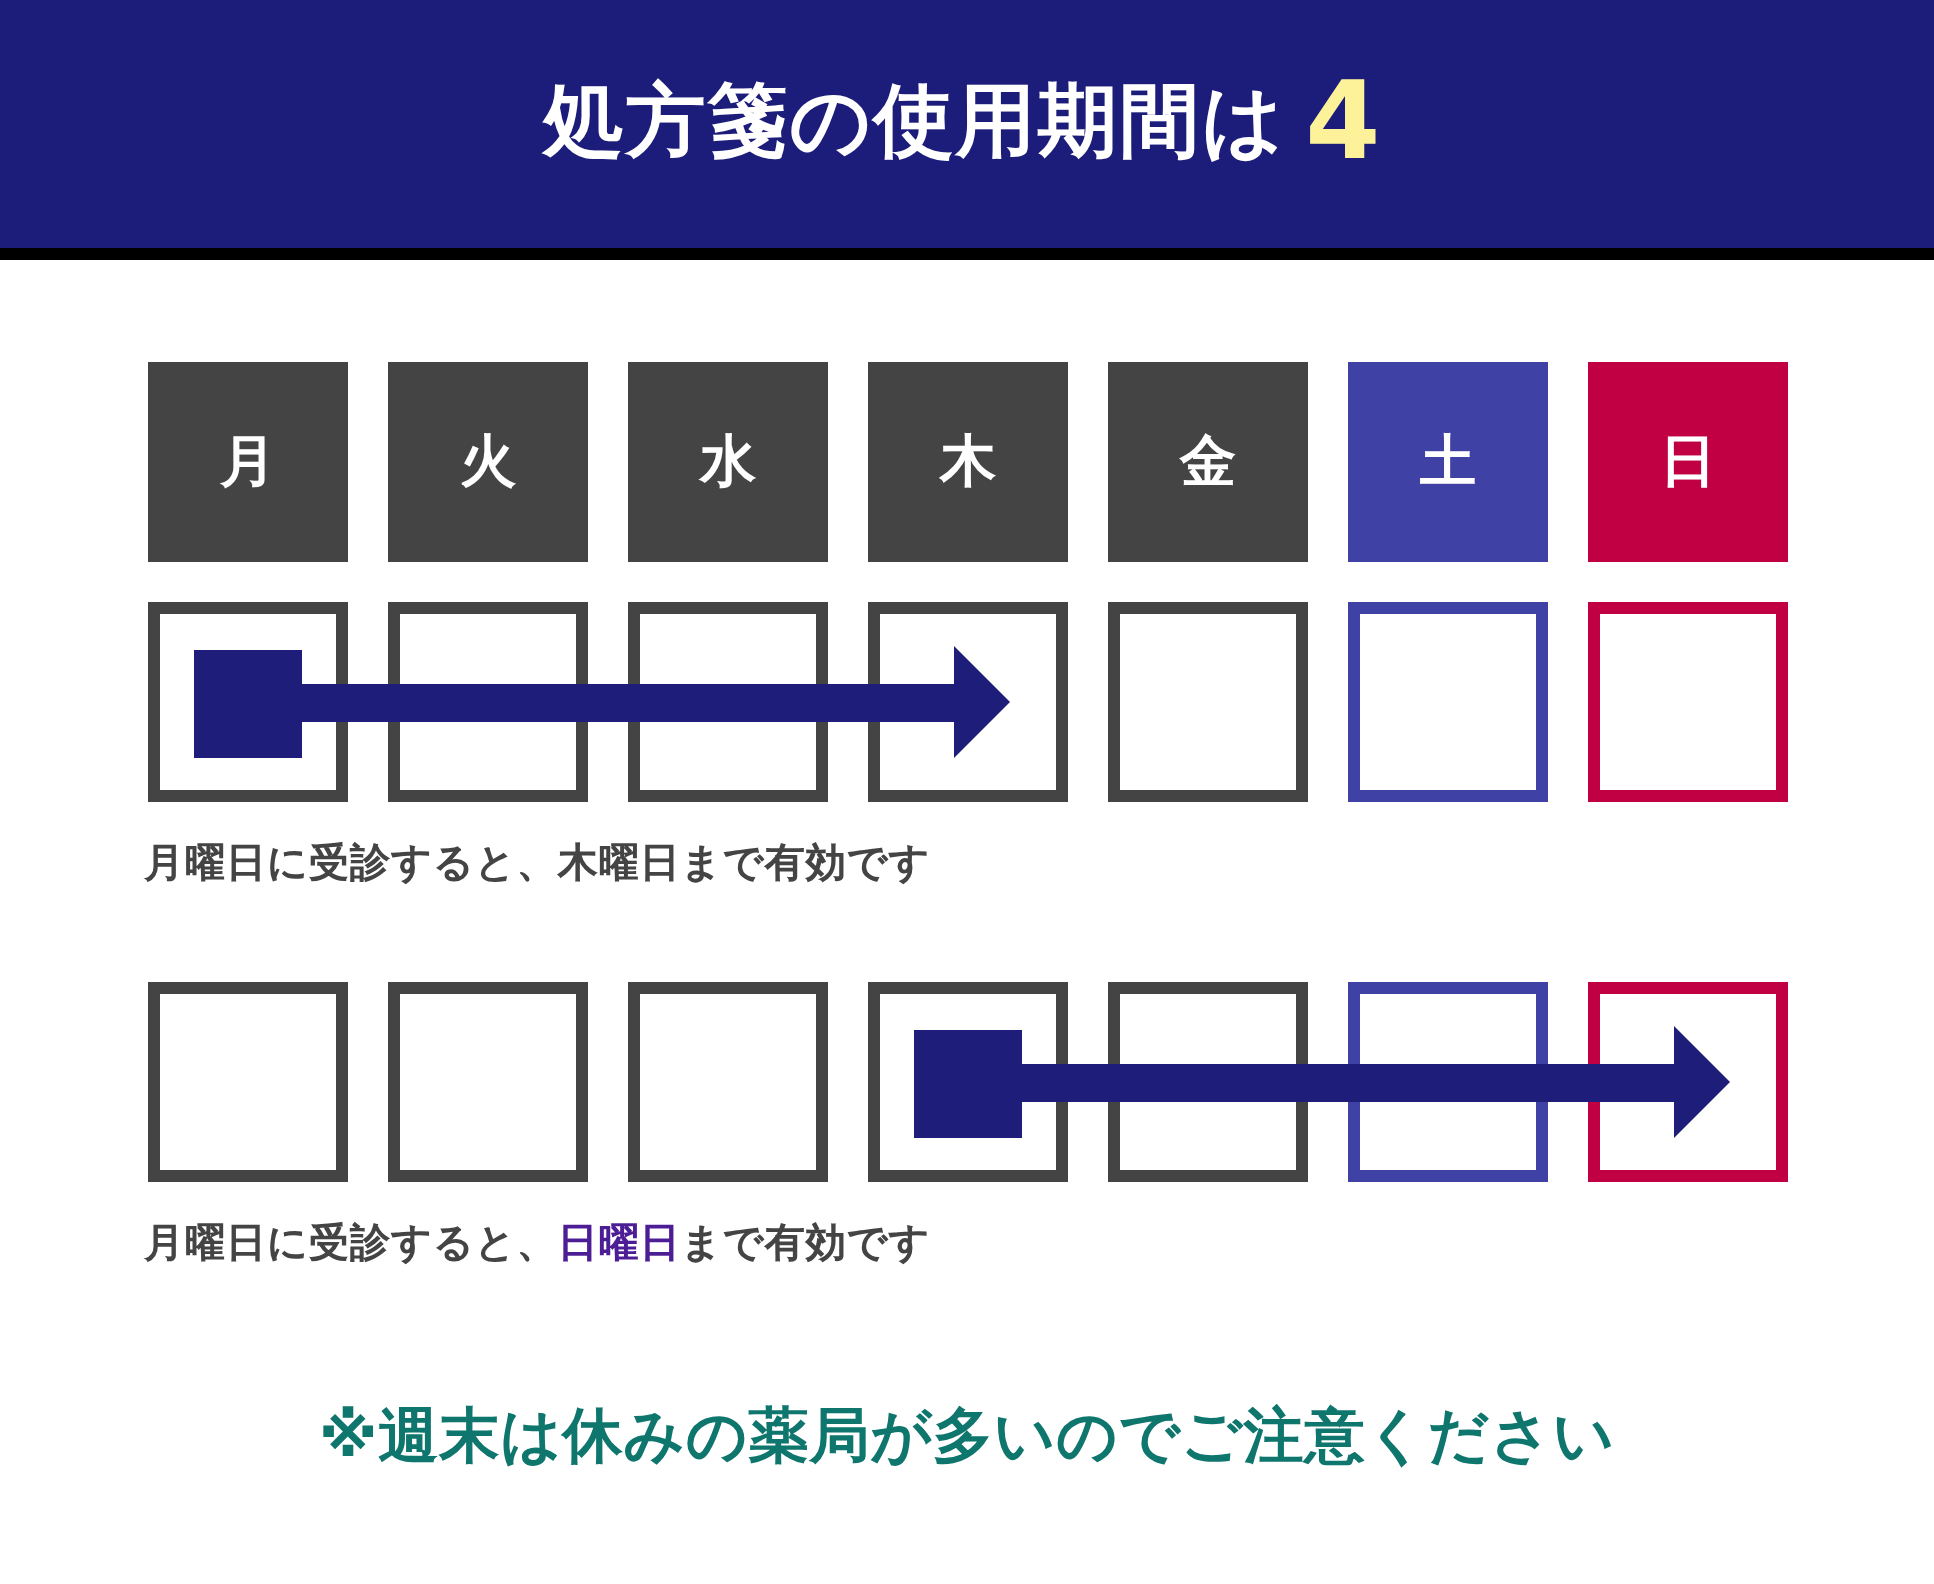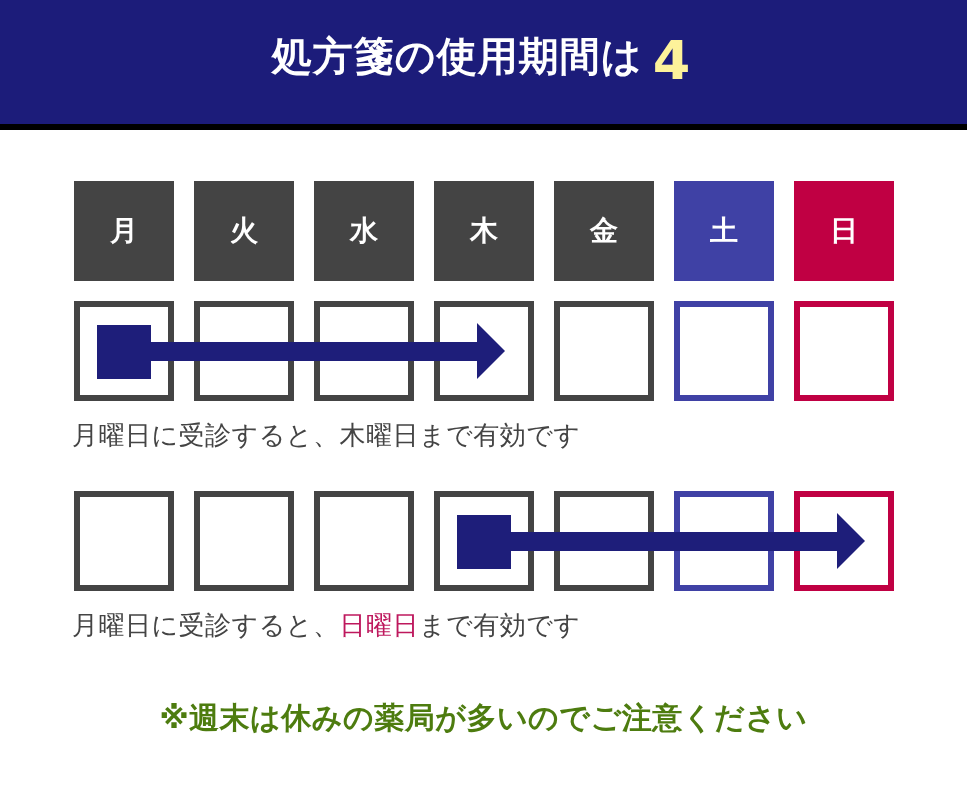--- a/index.html
+++ b/index.html
@@ -10,21 +10,21 @@
   .header {
     position: absolute; left: 0; top: 0; width: 967px; height: 124px;
     background: #1c1c7a;
     display: flex; align-items: center; justify-content: center;
   }
   .header-bar {
     position: absolute; left: 0; top: 124px; width: 967px; height: 6px; background: #000000;
   }
   .title {
     color: #ffffff; font-weight: bold; font-size: 40px; letter-spacing: 1px;
-    display: flex; align-items: flex-start; margin-top: -4px;
+    display: flex; align-items: center; margin-top: -4px;
   }
   .title .num { color: #fdf29a; font-size: 54px; margin: 0 4px 0 10px; }
 
   .day {
     position: absolute; top: 181px; width: 100px; height: 100px;
     display: flex; align-items: center; justify-content: center;
     color: #ffffff; font-weight: bold; font-size: 28px;
   }
   .box {
     position: absolute; width: 100px; height: 100px; box-sizing: border-box;
@@ -35,21 +35,21 @@
 
   .arrow-start { position: absolute; width: 54px; height: 54px; }
   .arrow-shaft { position: absolute; height: 19px; }
   .arrow-head {
     position: absolute; width: 0; height: 0;
     border-top: 28px solid transparent; border-bottom: 28px solid transparent;
     border-left-width: 28px; border-left-style: solid;
   }
 
   .caption {
-    position: absolute; left: 72px; font-size: 26px; font-weight: normal; color: #444444;
+    position: absolute; left: 72px; font-size: 20px; font-weight: bold; color: #444444;
     letter-spacing: 0.5px; white-space: nowrap;
   }
   .notice {
     position: absolute; left: 0; width: 967px; top: 698px; text-align: center;
     font-size: 30px; font-weight: bold; letter-spacing: 0.5px;
   }
 </style>
 </head>
 <body>
 
@@ -95,16 +95,16 @@
   <div class="box row2" style="left:554px"></div>
   <div class="box row2" style="left:674px;border-color:#3f41a5"></div>
   <div class="box row2" style="left:794px;border-color:#c00043"></div>
   <div>
     <div class="arrow-start" style="left:457px;top:515px;background:#1e1e7a"></div>
     <div class="arrow-shaft" style="left:510px;top:532px;width:328px;background:#1e1e7a"></div>
     <div class="arrow-head" style="left:837px;top:513px;border-left-color:#1e1e7a"></div>
   </div>
 </div>
 <div class="caption" style="top:608px">
-  <span>月曜日に受診すると、</span><span style="color:#be185d">日曜日</span><span>まで有効です</span>
+  <span>月曜日に受診すると、</span><span style="color:#4c1d95">日曜日</span><span>まで有効です</span>
 </div>
 
-<div class="notice" style="color:#4d7c0f">※週末は休みの薬局が多いのでご注意ください</div>
+<div class="notice" style="color:#0f766e">※週末は休みの薬局が多いのでご注意ください</div>
 
 </body></html>

